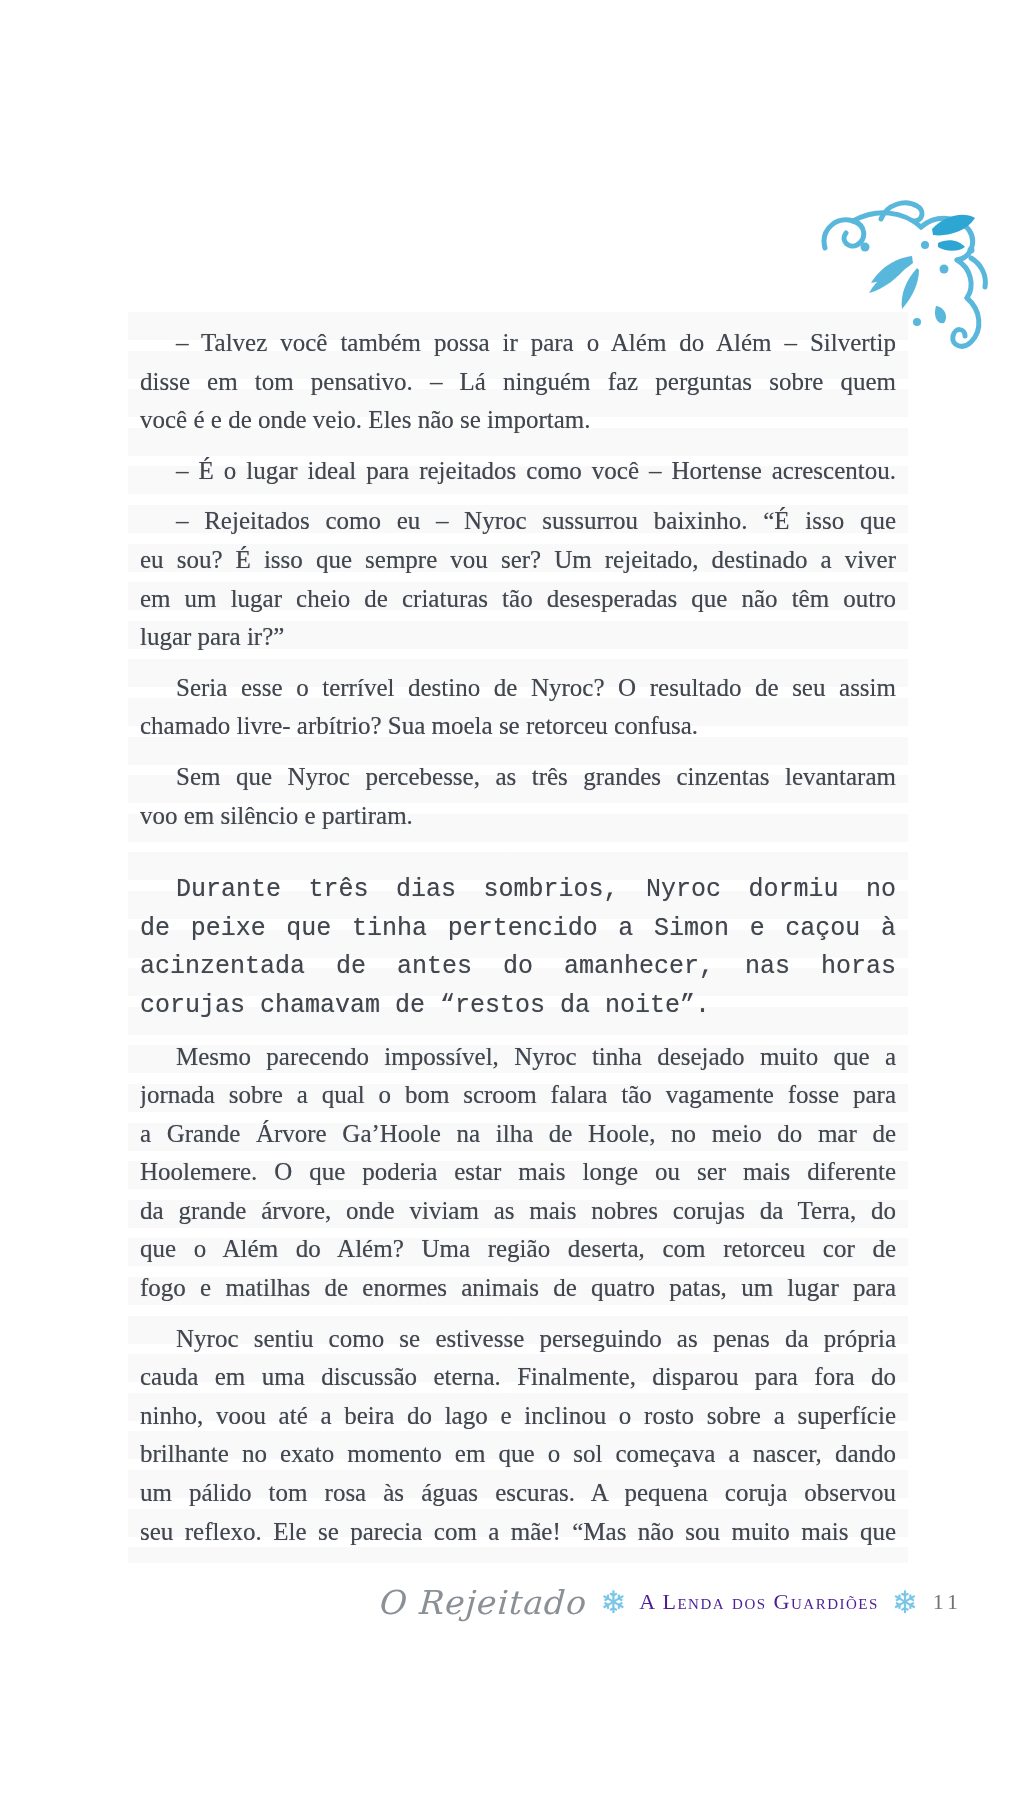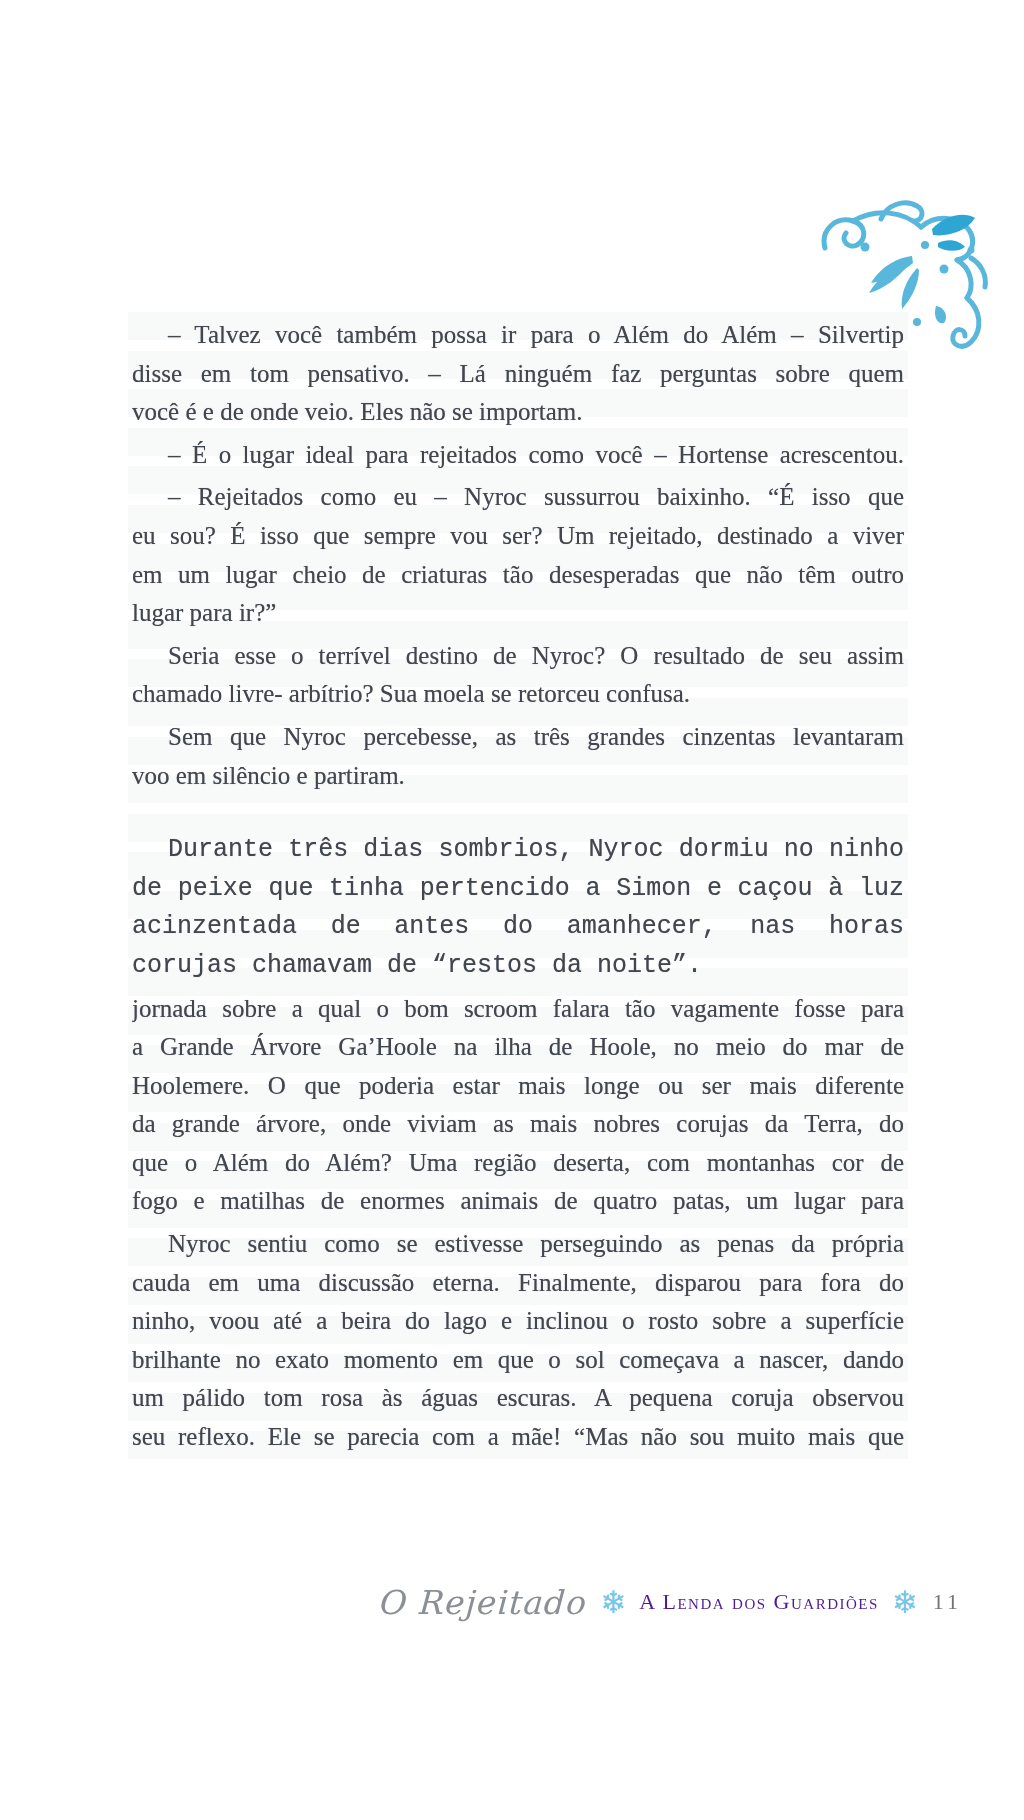--- a/index.html
+++ b/index.html
@@ -40,21 +40,21 @@
     text-align: justify;
     text-shadow: 0 0 0.7px rgba(66,70,80,0.55);
     
     background-image: repeating-linear-gradient(
       to bottom,
       rgba(130,136,148,0.05) 0px,
       rgba(130,136,148,0.05) 28px,
       rgba(255,255,255,0) 28px,
       rgba(255,255,255,0) 38.6px);
   }
-  .paragraph { margin: 4px; }
+  .paragraph { margin: 12px; }
   .paragraph.section-break { margin-top: 36px; font-family: Liberation Mono, monospace; }
   .line {
     height: 38.6px;
     overflow: hidden;
     white-space: normal;
   }
   .line.first { padding-left: 36px; }
   
   .line.fill::after {
     content: "";
@@ -157,25 +157,26 @@
         <div class="line first fill">Sem que Nyroc percebesse, as três grandes cinzentas levantaram</div>
         <div class="line">voo em silêncio e partiram.</div>
       </div>
       <div class="paragraph section-break">
         <div class="line first fill">Durante três dias sombrios, Nyroc dormiu no ninho com cheiro</div>
         <div class="line fill">de peixe que tinha pertencido a Simon e caçou à luz difusa violeta-</div>
         <div class="line fill">acinzentada de antes do amanhecer, nas horas melancólicas que as</div>
         <div class="line">corujas chamavam de “restos da noite”.</div>
       </div>
       <div class="paragraph">
+        <div class="line first fill">Mesmo parecendo impossível, Nyroc tinha desejado muito que a</div>
         <div class="line fill">jornada sobre a qual o bom scroom falara tão vagamente fosse para</div>
         <div class="line fill">a Grande Árvore Ga’Hoole na ilha de Hoole, no meio do mar de</div>
         <div class="line fill">Hoolemere. O que poderia estar mais longe ou ser mais diferente</div>
         <div class="line fill">da grande árvore, onde viviam as mais nobres corujas da Terra, do</div>
-        <div class="line fill">que o Além do Além? Uma região deserta, com montanhas cor de</div>
+        <div class="line fill">que o Além do Além? Uma região deserta, com retorceu cor de</div>
         <div class="line fill">fogo e matilhas de enormes animais de quatro patas, um lugar para</div>
       </div>
       <div class="paragraph">
         <div class="line first fill">Nyroc sentiu como se estivesse perseguindo as penas da própria</div>
         <div class="line fill">cauda em uma discussão eterna. Finalmente, disparou para fora do</div>
         <div class="line fill">ninho, voou até a beira do lago e inclinou o rosto sobre a superfície</div>
         <div class="line fill">brilhante no exato momento em que o sol começava a nascer, dando</div>
         <div class="line fill">um pálido tom rosa às águas escuras. A pequena coruja observou</div>
         <div class="line fill">seu reflexo. Ele se parecia com a mãe! “Mas não sou muito mais que</div>
       </div>

